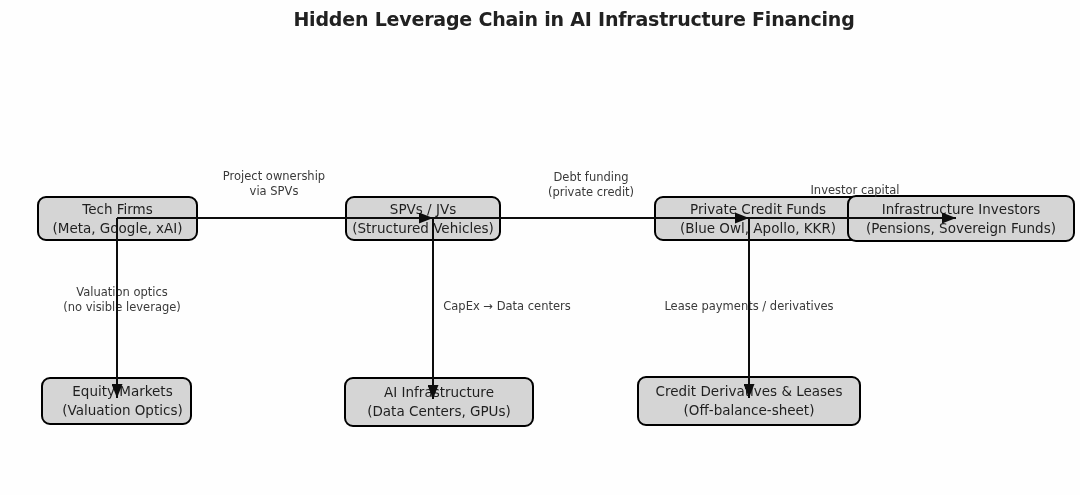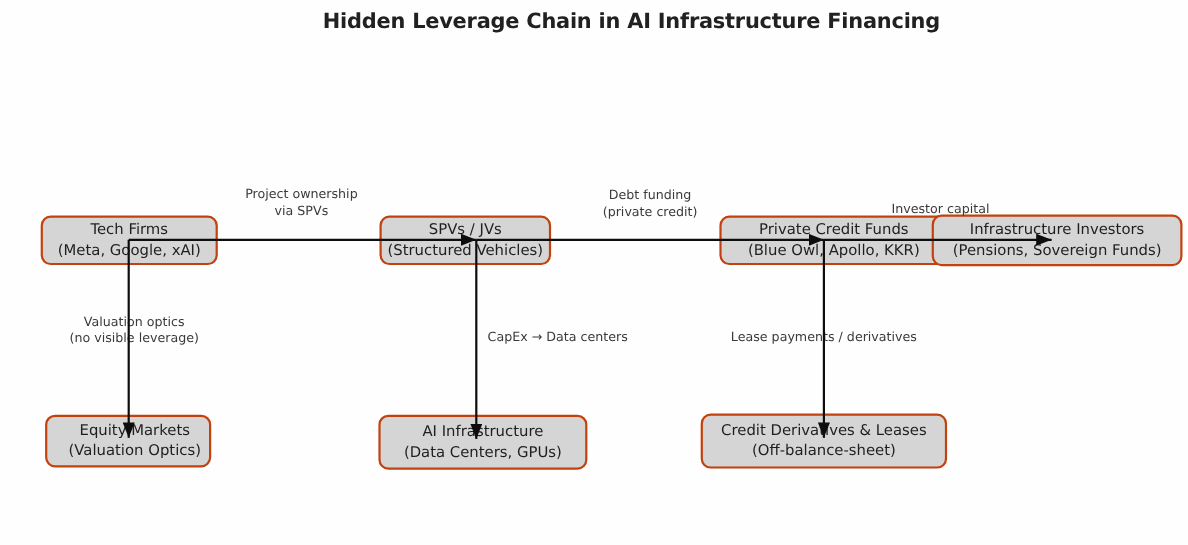--- a/index.html
+++ b/index.html
@@ -13,21 +13,21 @@
   .title{
     position:absolute;left:0;top:8px;width:1080px;
     text-align:center;
     font-size:19px;font-weight:bold;color:#212121;
     letter-spacing:-0.2px;
     padding-left:34px;
   }
   .node{
     position:absolute;
     background:#d5d5d5;
-    border:2px solid #c2410c;
+    border:2px solid #000000;
     border-radius:9px;
     box-sizing:border-box;
     display:flex;flex-direction:column;
     align-items:center;justify-content:center;
     text-align:center;
     color:#1f1f1f;
     font-size:13.5px;line-height:19px;
     white-space:nowrap;
     z-index:1;
   }

